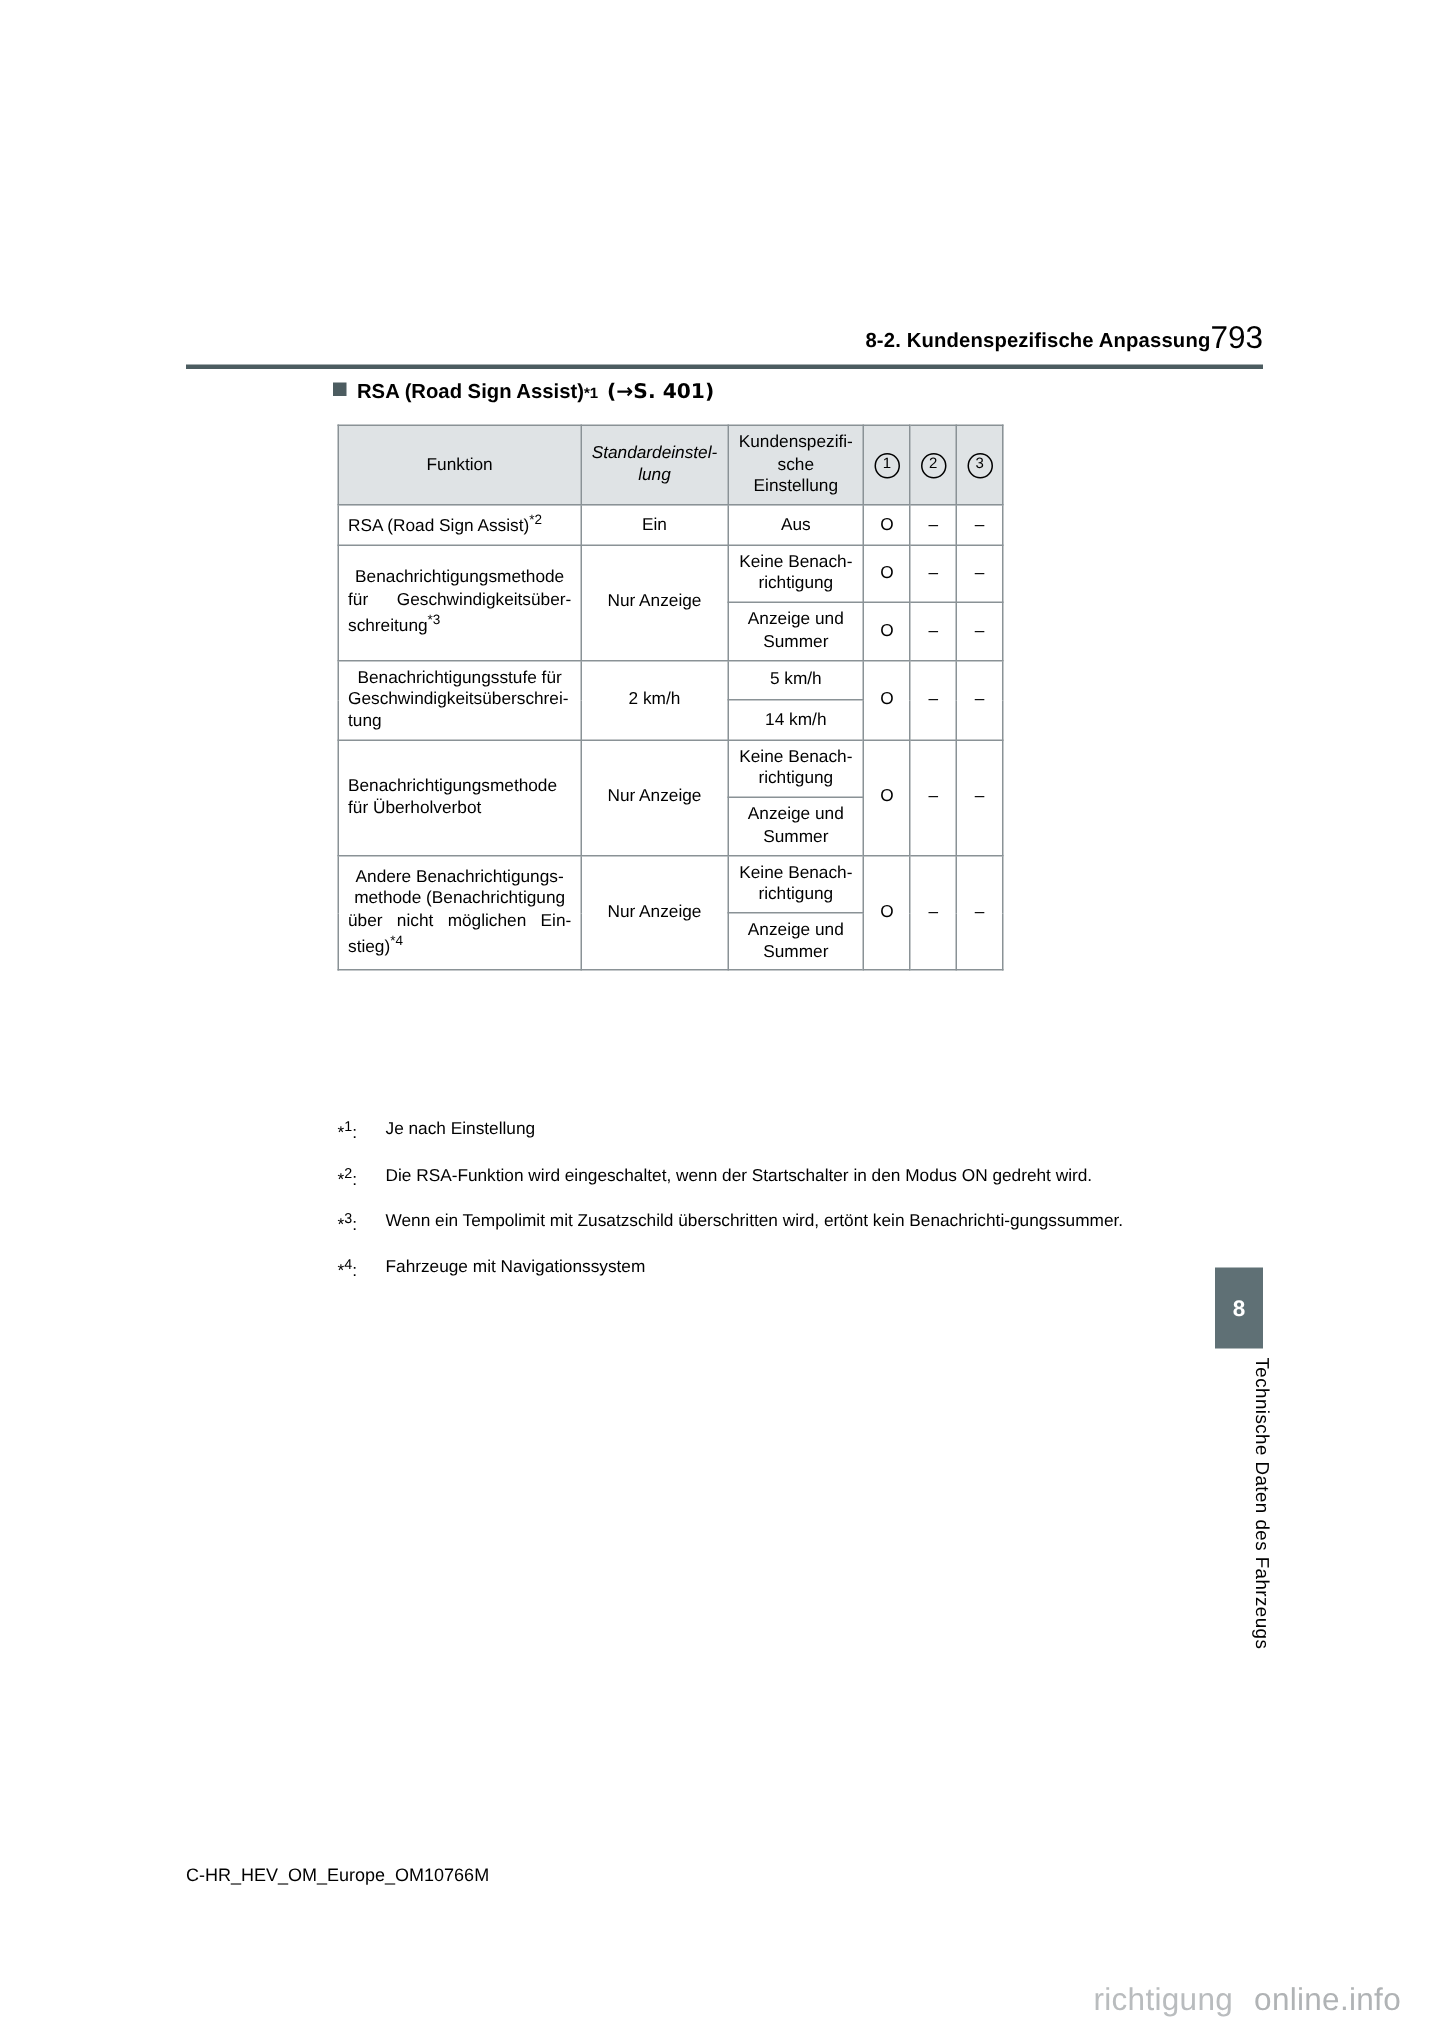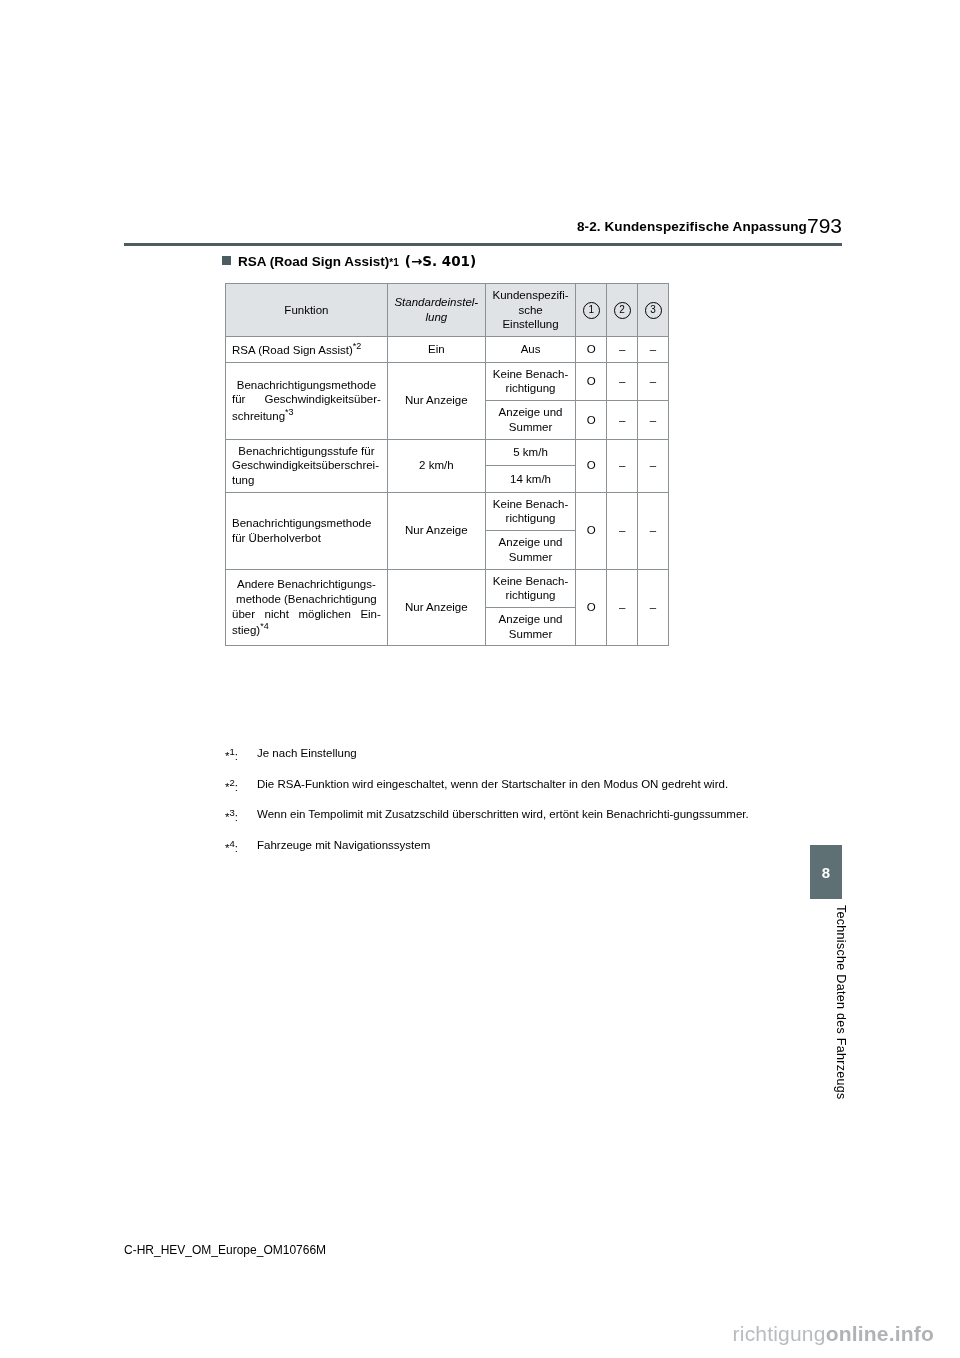--- a/index.html
+++ b/index.html
@@ -196,21 +196,21 @@
     font-size: 12px;
   }
   .watermark {
     position: absolute;
     right: 26px;
     bottom: 12px;
     font-size: 21px;
     color: #b9bcbe;
     letter-spacing: 0.2px;
   }
-  .watermark b { font-weight: bold; color: #b0b3b5; }
+  .watermark b { font-weight: normal; color: #b0b3b5; margin-left: 14px; }
 </style>
 </head>
 <body>
 
 <div class="page">
 
   <div class="header">
     <div class="header-title">8-2. Kundenspezifische Anpassung</div>
     <div class="header-page">793</div>
   </div>

